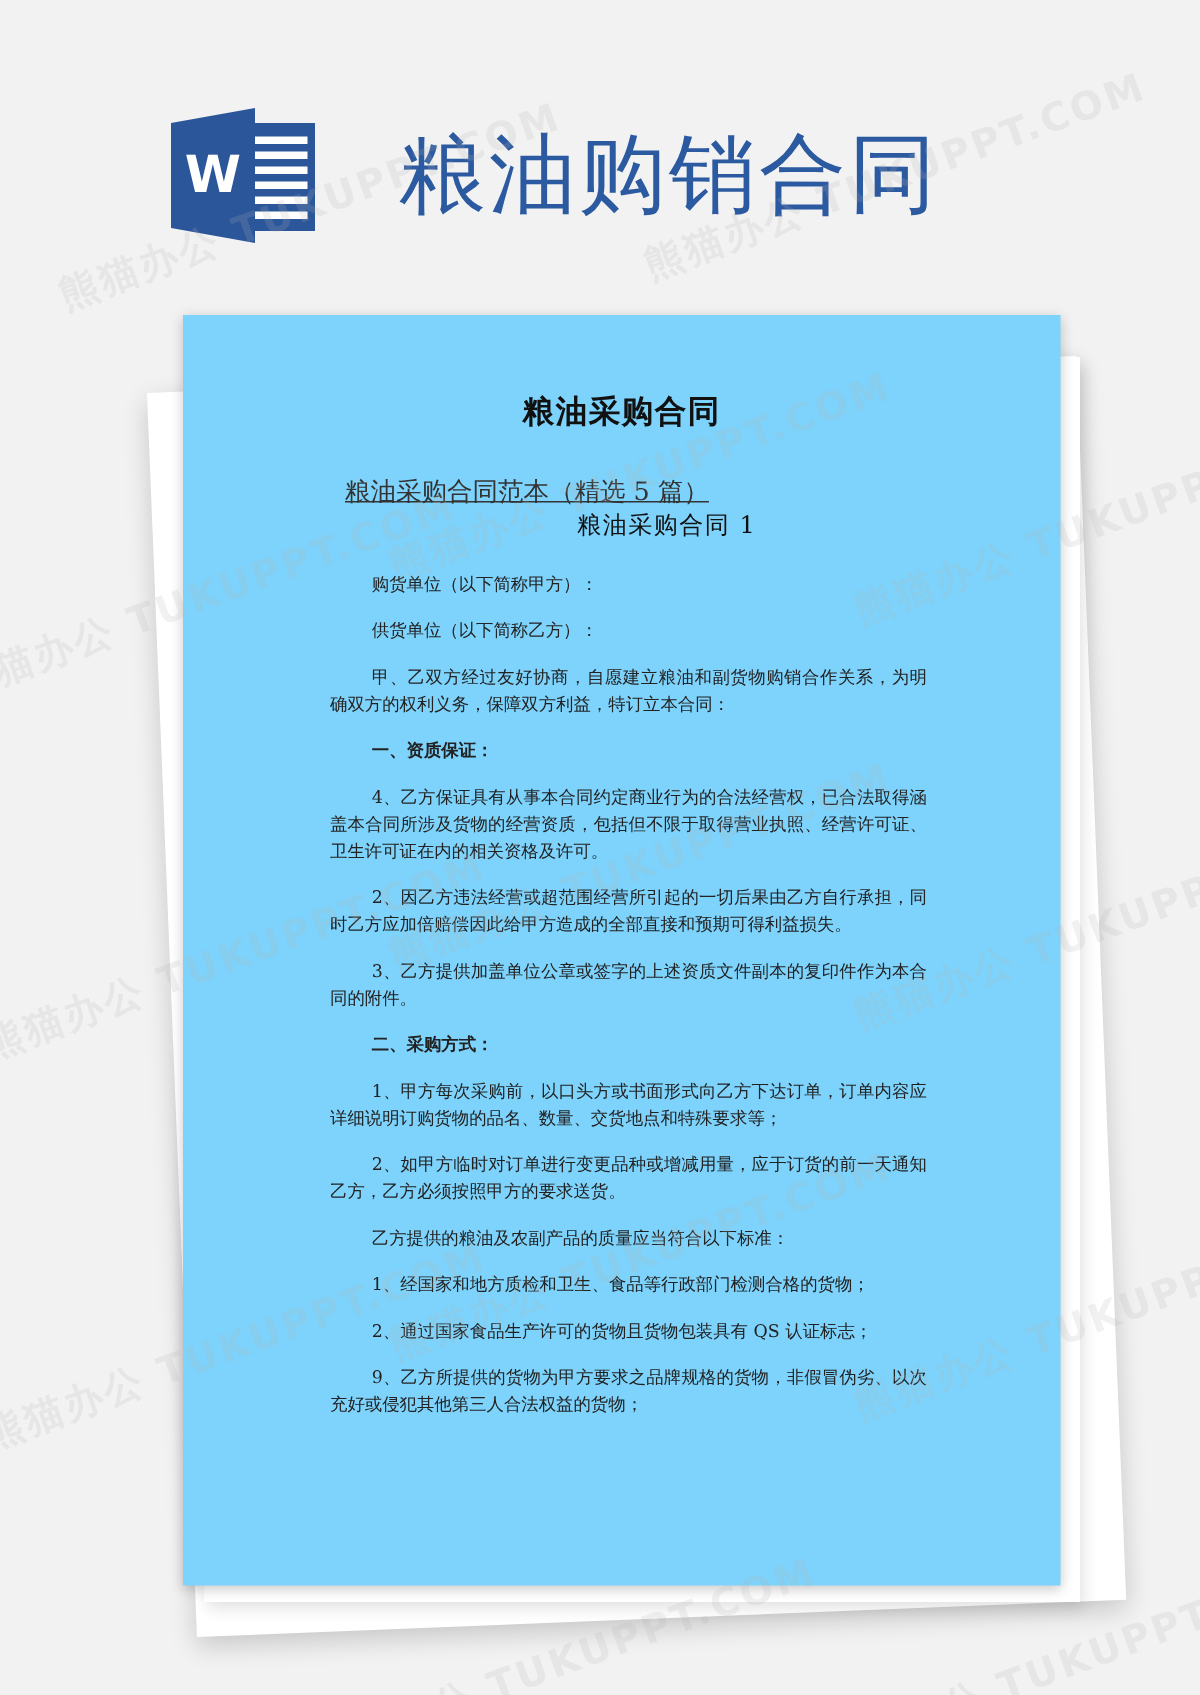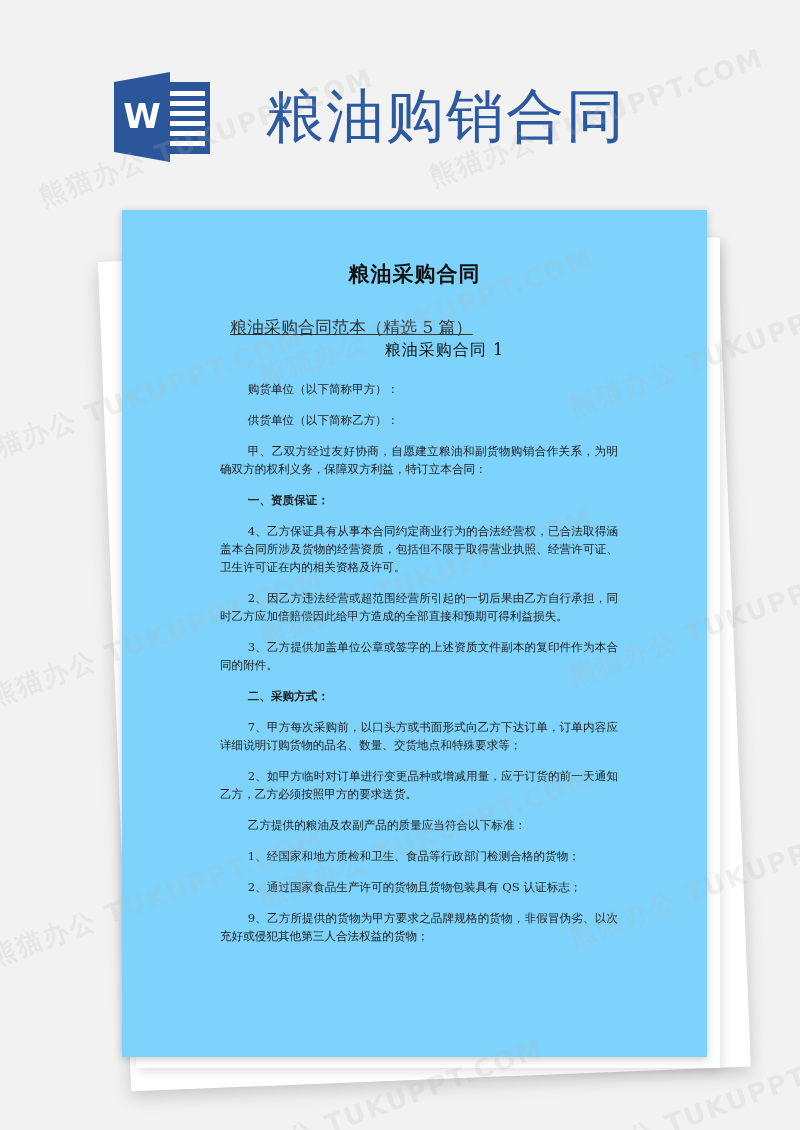--- a/index.html
+++ b/index.html
@@ -93,21 +93,21 @@
 
   <div class="body">
     <p class="para">购货单位（以下简称甲方）：</p>
     <p class="para">供货单位（以下简称乙方）：</p>
     <p class="para">甲、乙双方经过友好协商，自愿建立粮油和副货物购销合作关系，为明确双方的权利义务，保障双方利益，特订立本合同：</p>
     <p class="para heading">一、资质保证：</p>
     <p class="para">4、乙方保证具有从事本合同约定商业行为的合法经营权，已合法取得涵盖本合同所涉及货物的经营资质，包括但不限于取得营业执照、经营许可证、卫生许可证在内的相关资格及许可。</p>
     <p class="para">2、因乙方违法经营或超范围经营所引起的一切后果由乙方自行承担，同时乙方应加倍赔偿因此给甲方造成的全部直接和预期可得利益损失。</p>
     <p class="para">3、乙方提供加盖单位公章或签字的上述资质文件副本的复印件作为本合同的附件。</p>
     <p class="para heading">二、采购方式：</p>
-    <p class="para">7、甲方每次采购前，以口头方或书面形式向乙方下达订单，订单内容应详细说明订购货物的品名、数量、交货地点和特殊要求等；</p>
+    <p class="para">1、甲方每次采购前，以口头方或书面形式向乙方下达订单，订单内容应详细说明订购货物的品名、数量、交货地点和特殊要求等；</p>
     <p class="para">2、如甲方临时对订单进行变更品种或增减用量，应于订货的前一天通知乙方，乙方必须按照甲方的要求送货。</p>
     <p class="para">乙方提供的粮油及农副产品的质量应当符合以下标准：</p>
     <p class="para">1、经国家和地方质检和卫生、食品等行政部门检测合格的货物；</p>
     <p class="para">2、通过国家食品生产许可的货物且货物包装具有 QS 认证标志；</p>
     <p class="para">9、乙方所提供的货物为甲方要求之品牌规格的货物，非假冒伪劣、以次充好或侵犯其他第三人合法权益的货物；</p>
   </div>
 </div>
 
 <div class="wm" style="left:30px; top:120px;">熊猫办公 TUKUPPT.COM</div>
 <div class="wm" style="left:420px; top:100px;">熊猫办公 TUKUPPT.COM</div>

